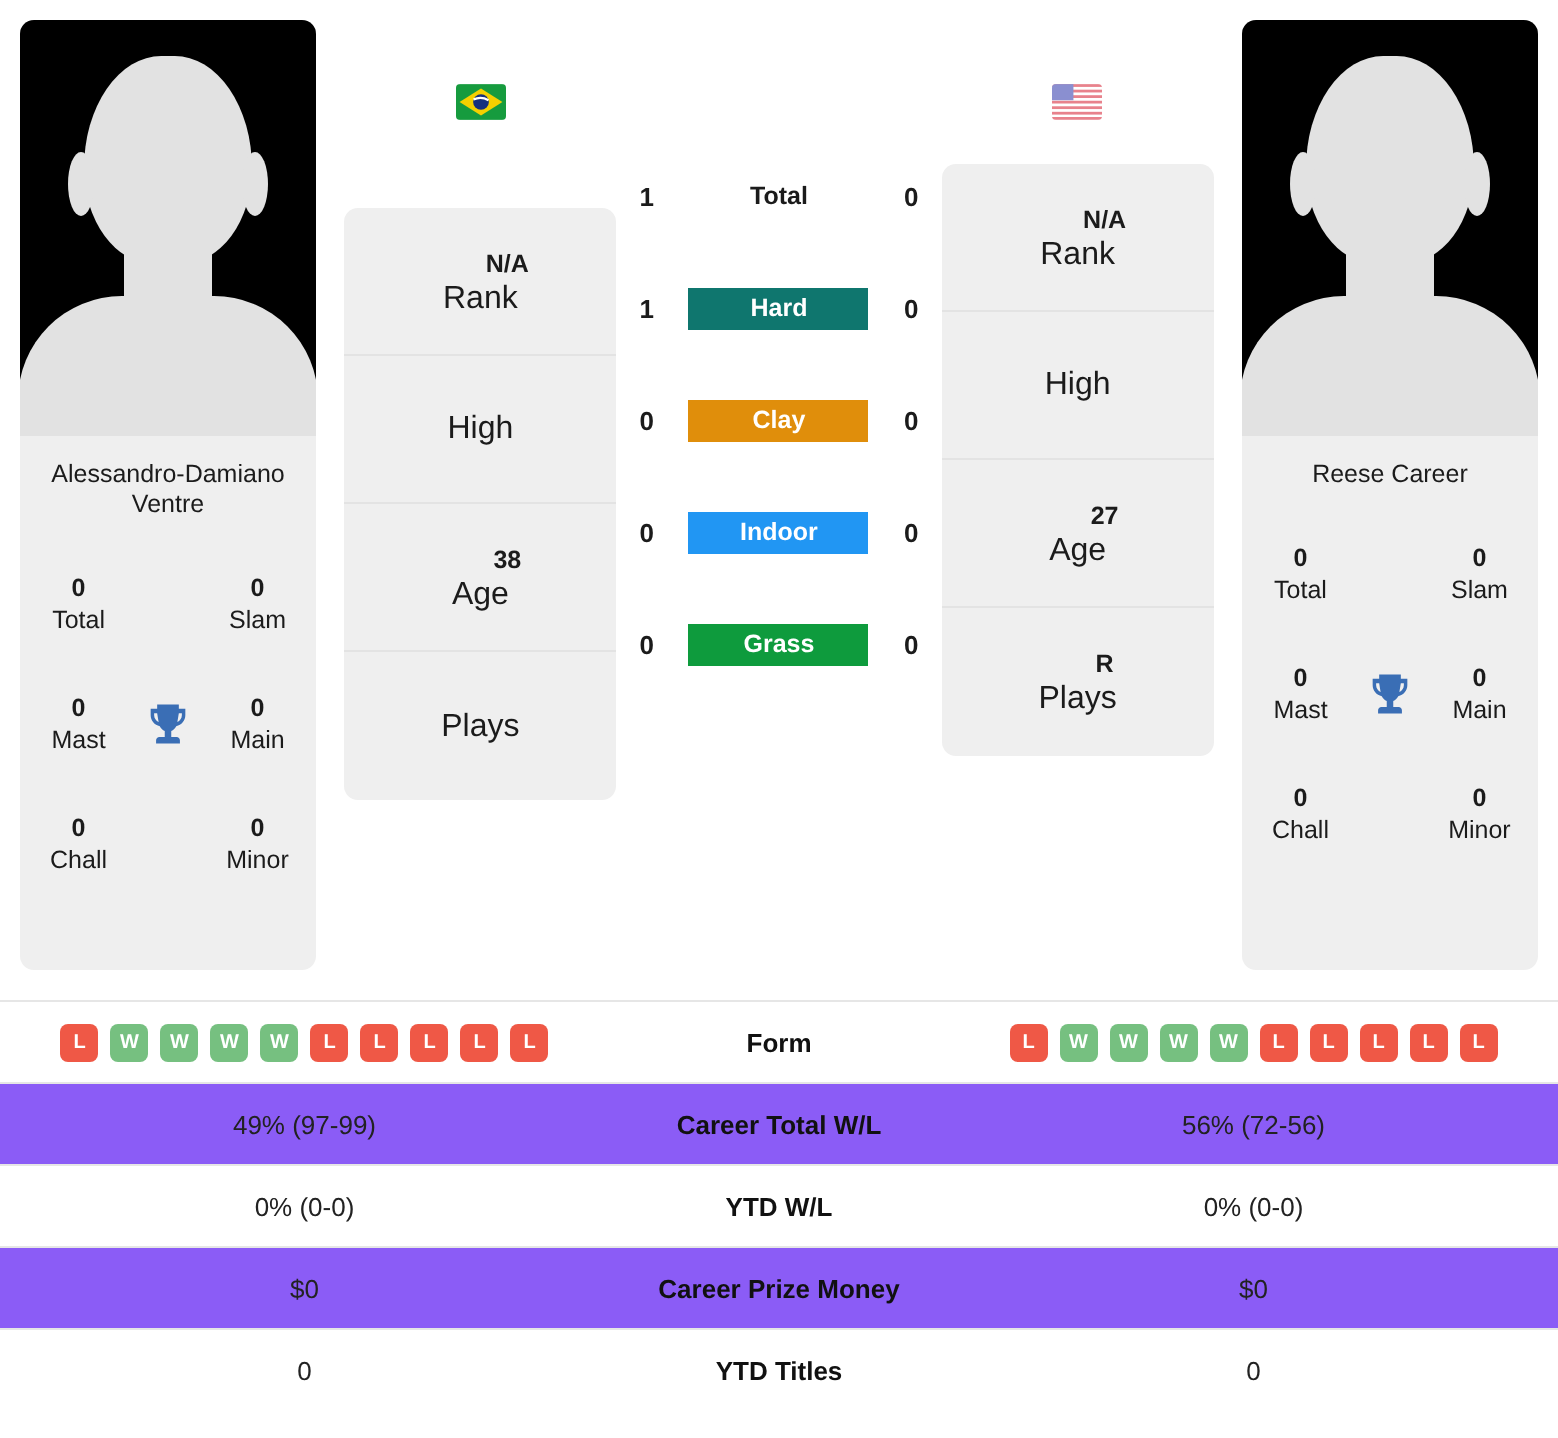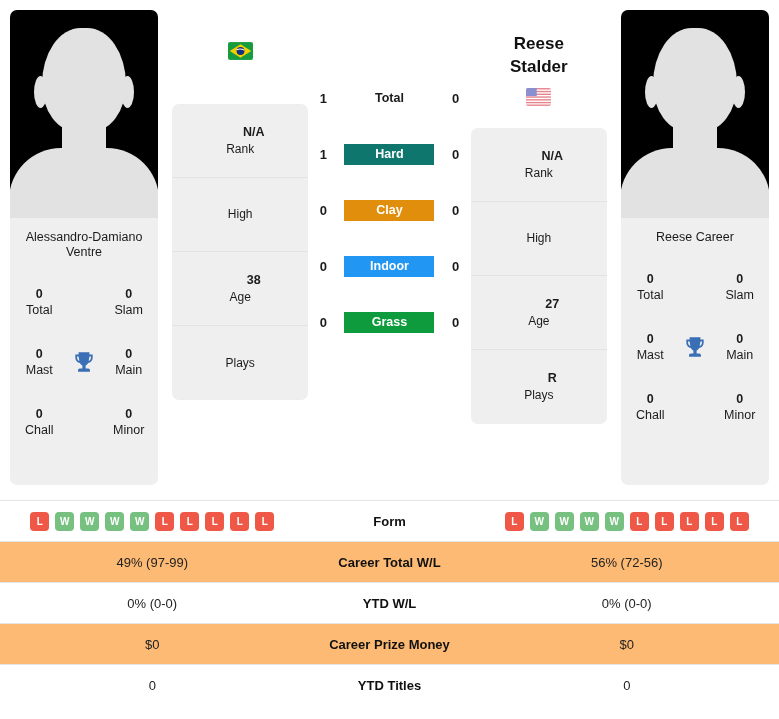--- a/index.html
+++ b/index.html
@@ -81,21 +81,21 @@
     margin: 0 4px;
   }
   .info-cell {
     height: 74px;
     display: flex; flex-direction: column;
     align-items: center; justify-content: center;
     border-bottom: 1px solid #e3e3e3;
   }
   .info-cell:last-child { border-bottom: none; }
   .info-val { font-size: 12.5px; font-weight: bold; line-height: 17px; padding-left: 27px; }
-  .info-lab { font-size: 12px; line-height: 17px; }
+  .info-lab { font-size: 16px; line-height: 17px; }
 
   
   .name-col { width: 145px; padding-top: 22px; }
   .pname {
     text-align: center;
     font-size: 17px;
     font-weight: bold;
     line-height: 23px;
     color: #111;
   }
@@ -115,21 +115,21 @@
   }
   .surf-badge.plain { background: transparent; color: #1b1b1b; }
 
   
   .table { position: absolute; left: 0; top: 500px; width: 779px; }
   .trow {
     display: flex; align-items: center;
     height: 41px;
     border-top: 1px solid #e6e6e6;
   }
-  .trow.alt { background: #fdba74; }
+  .trow.alt { background: #8b5cf6; }
   .tcell-l, .tcell-r {
     flex: 1; text-align: center; font-size: 13px; color: #222;
   }
   .tcell-m {
     width: 170px; text-align: center;
     font-size: 13px; font-weight: bold; color: #111;
   }
   .form-wrap { display: flex; gap: 6px; justify-content: center; }
   .fbadge {
     width: 19px; height: 19px; border-radius: 4px;
@@ -251,24 +251,20 @@
         <div class="surf-num">0</div>
       </div>
       <div class="surf-row">
         <div class="surf-num">0</div>
         <div class="surf-badge" id="badge-grass" style="background: rgb(14, 155, 61);">Grass</div>
         <div class="surf-num">0</div>
       </div>
     </div>
 
     <div class="name-col">
-      <div class="pname">
-        <div>Reese</div>
-        <div>Stalder</div>
-      </div>
       <svg class="flag" viewBox="0 0 28 20">
         <rect width="28" height="20" fill="#ffffff"></rect>
         <g fill="#e8828c">
           <rect y="0" width="28" height="1.55"></rect>
             <rect y="3.1" width="28" height="1.55"></rect>
           <rect y="6.2" width="28" height="1.55"></rect>
             <rect y="9.3" width="28" height="1.55"></rect>
           <rect y="12.4" width="28" height="1.55"></rect>
             <rect y="15.5" width="28" height="1.55"></rect>
           <rect y="18.4" width="28" height="1.55"></rect>

